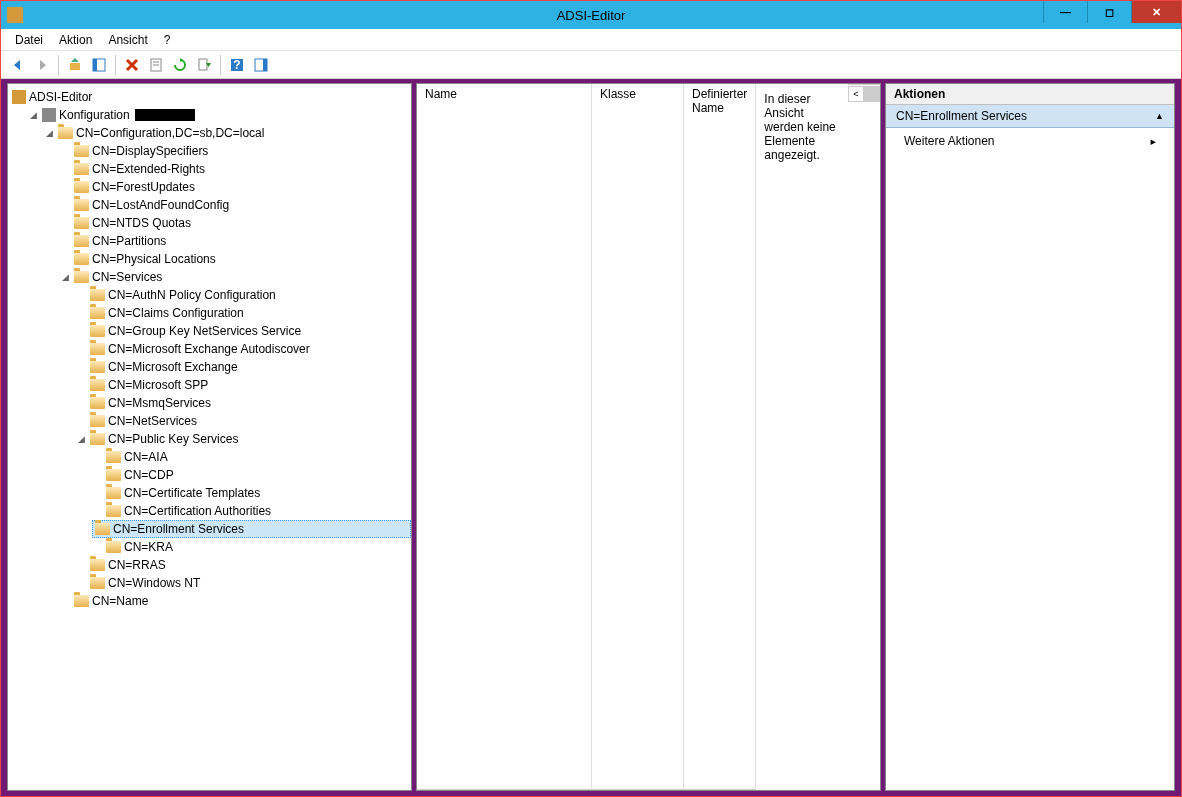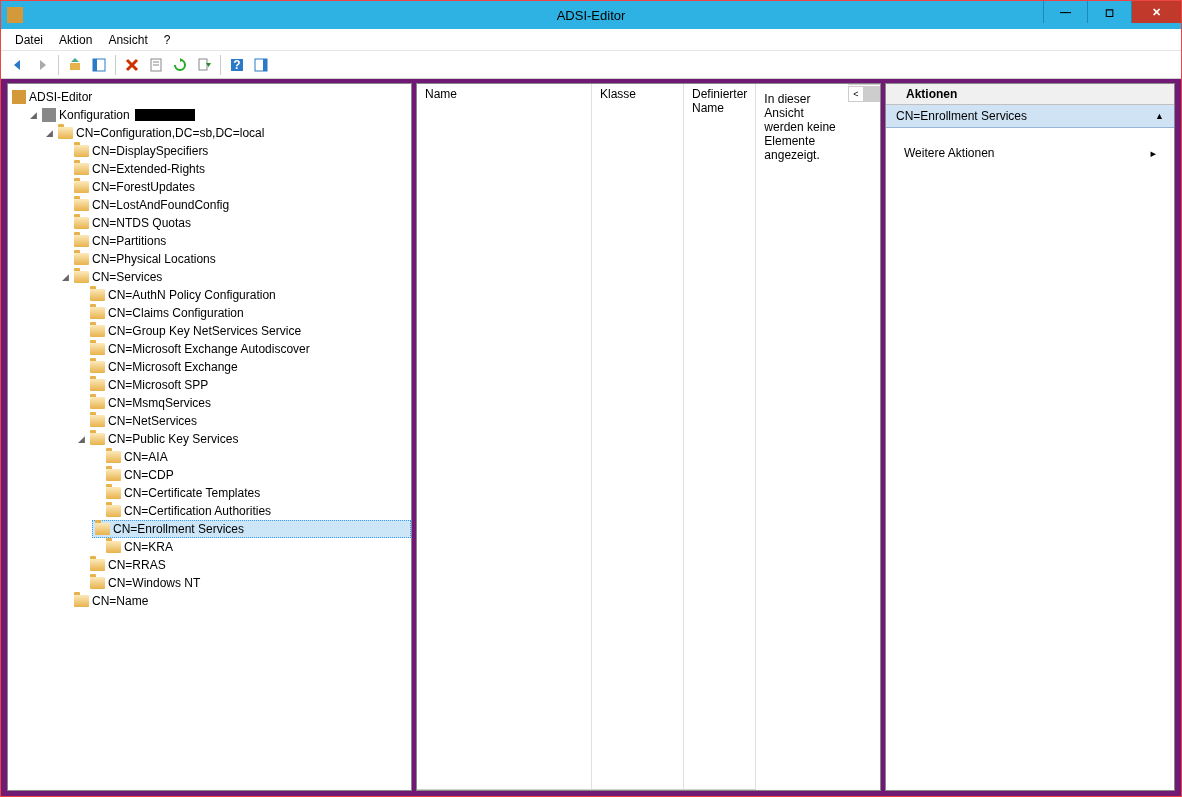--- a/index.html
+++ b/index.html
@@ -26,23 +26,23 @@
   .list-header { display:flex; border-bottom:1px solid #d0d0d0; background:#fff;}
   .list-col { padding:3px 8px; border-right:1px solid #e0e0e0; }
   .list-col.name { width:175px;}
   .list-col.klasse { width:92px;}
   .list-col.dn { flex:1;}
   .empty-msg { text-align:left; padding:8px; color:#000;}
   .hscroll { height:18px; border-top:1px solid #d0d0d0; display:flex; align-items:center;}
   .hscroll-btn { width:16px; height:16px; border:1px solid #ccc; display:flex; align-items:center; justify-content:center; font-size:9px;}
   .hscroll-track { flex:1; height:16px; background:#f0f0f0; position:relative;}
   .hscroll-thumb { position:absolute; left:0; top:0; height:100%; width:140px; background:#cdcdcd;}
-  .actions-header { background:#f0f0f0; border-bottom:1px solid #c0c0c0; padding:3px 20px; font-weight:bold;}
+  .actions-header { background:#f0f0f0; border-bottom:1px solid #c0c0c0; padding:3px 8px; font-weight:bold;}
   .actions-section { background:#cfe3f5; border-bottom:1px solid #94b5d6; padding:4px 10px; display:flex; justify-content:space-between; align-items:center; font-size:13px;}
-  .actions-item { padding:18px 18px; display:flex; justify-content:space-between; align-items:flex-end;}
+  .actions-item { padding:6px 18px; display:flex; justify-content:space-between; align-items:flex-end;}
   .tree ul { list-style:none; margin:0; padding-left:16px;}
   .tree > ul { padding-left:4px;}
   .tree-row { display:flex; align-items:center; height:18px; gap:3px; padding-right:4px; white-space:nowrap;}
   .tree-row.selected { border:1px dotted #3399ff; background:#cde6f7; padding:0 2px;}
   .expander { width:11px; height:11px; display:inline-flex; align-items:center; justify-content:center; font-size:9px; color:#666;}
   .expander.none { visibility:hidden;}
   .folder-icon { width:15px; height:12px; background:linear-gradient(#fceabb,#e8b24b); border-radius:1px; position:relative;}
   .folder-icon::before { content:""; position:absolute; top:-3px; left:0; width:6px; height:3px; background:#e8b24b; border-radius:1px 1px 0 0;}
   .adsi-icon { width:14px; height:14px; background:#d49a3a; }
   .cfg-icon { width:14px; height:14px; background:#888;}

